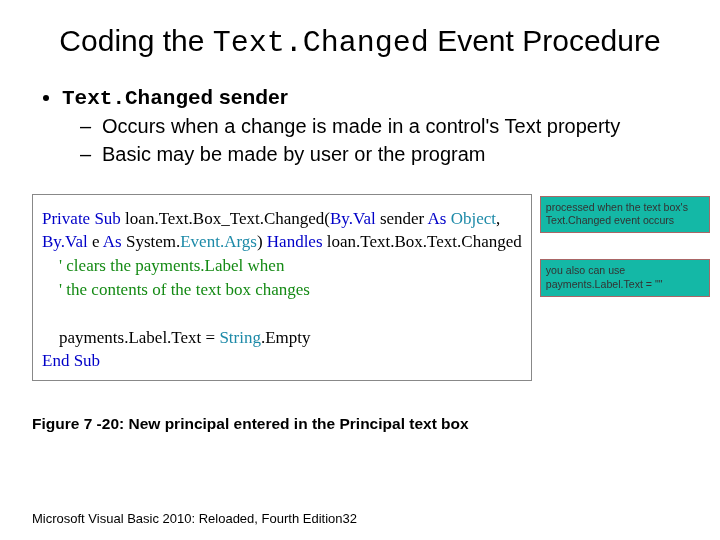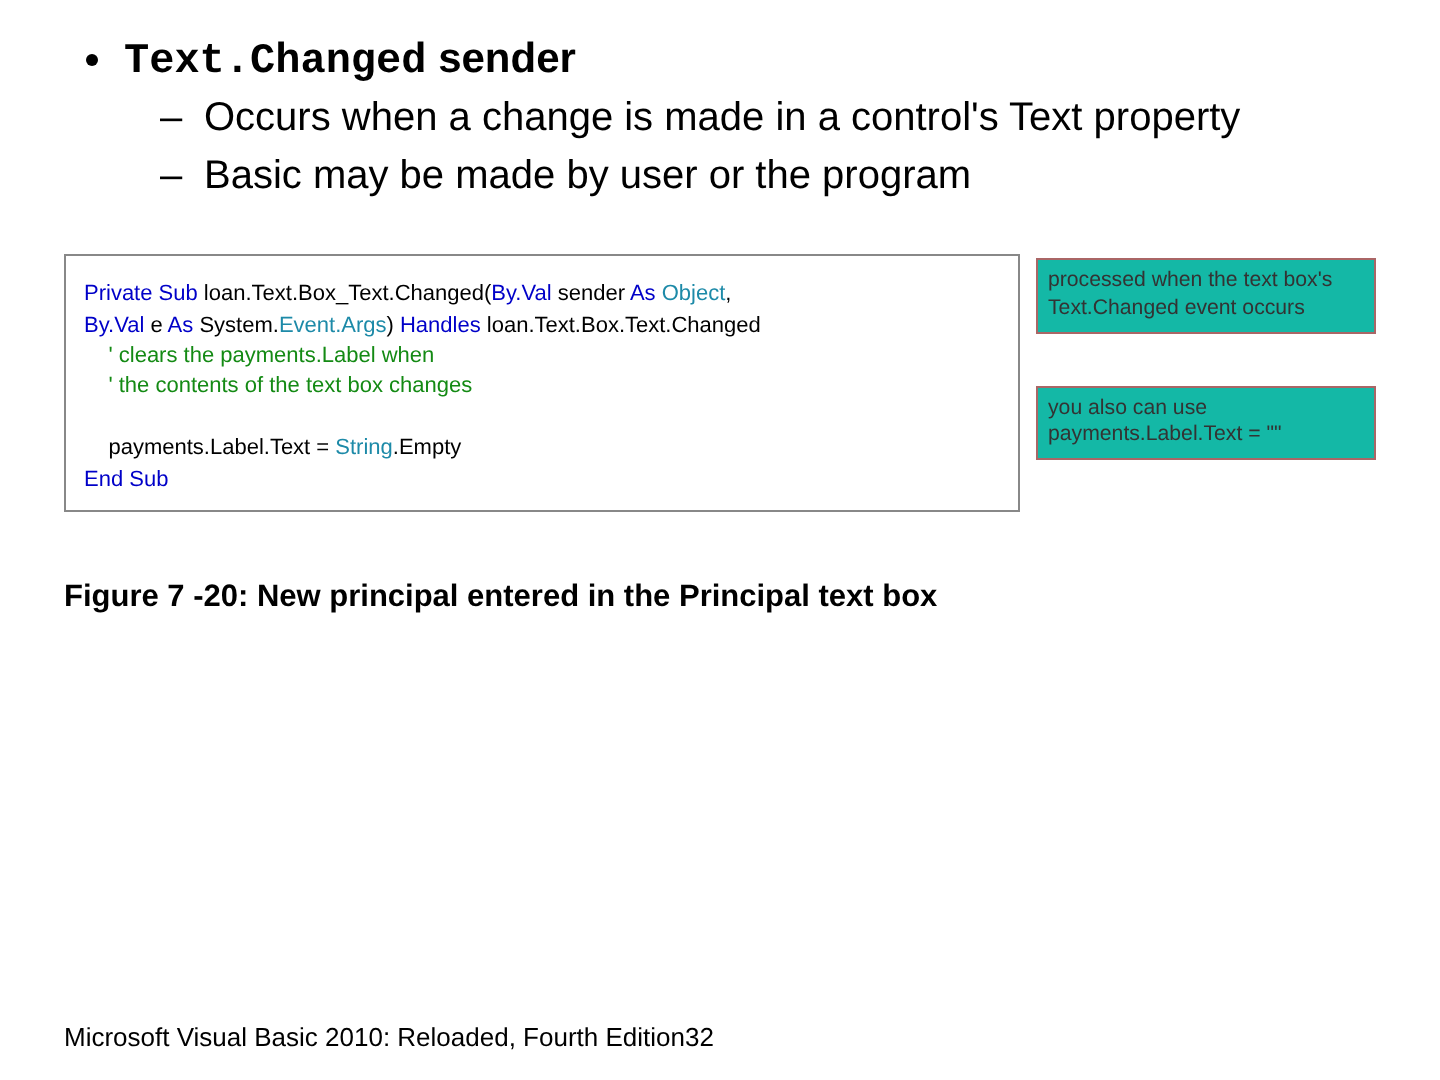--- a/index.html
+++ b/index.html
@@ -7,34 +7,37 @@
   .title{font-size:30px;text-align:center;line-height:1.25;margin:4px 0 22px 0;font-weight:400}
   .title .mono{font-family:"Courier New",monospace}
   ul.lvl1{list-style:disc;margin:0 0 0 8px;padding-left:22px}
   ul.lvl1>li{font-size:21px;margin-bottom:2px}
   ul.lvl1>li>.mono{font-family:"Courier New",monospace;font-weight:700}
   ul.lvl1>li>.bold{font-weight:700}
   ul.lvl2{list-style:none;margin:4px 0 0 18px;padding:0}
   ul.lvl2>li{font-size:20px;line-height:1.28;margin-bottom:3px;position:relative;padding-left:22px}
   ul.lvl2>li:before{content:"–";position:absolute;left:0;top:0}
   .codefig{margin-top:26px;display:flex;gap:8px;align-items:flex-start}
-  .codebox{flex:1;border:1px solid #888;padding:12px 9px 7px 9px;font-family:Liberation Sans, sans-serif;font-size:11px;line-height:1.4;white-space:pre;color:#000}
+  .codebox{flex:1;border:1px solid #888;padding:12px 9px 7px 9px;font-family:Liberation Serif, serif;font-size:17px;line-height:1.4;white-space:pre;color:#000}
   .kw{color:#0000c8}
   .ty{color:#1d8aa8}
   .cm{color:#148a14}
   .notes{display:flex;flex-direction:column;gap:26px;margin-top:2px}
   .notebox{width:158px;border:1px solid #a66;background:#14b8a6;font-size:10.6px;line-height:1.3;padding:4px 5px;font-family:Arial,Helvetica,sans-serif;color:#333}
   .caption{font-weight:700;font-size:15.5px;margin-top:34px}
   .footer{position:absolute;left:32px;right:32px;bottom:14px;display:flex;justify-content:flex-start;font-size:13px}
 </style>
 </head>
 <body>
 
 <div class="slide">
 
+  <div class="title">
+    <span>Coding the </span><span class="mono">Text.Changed</span><span> Event Procedure</span>
+  </div>
 
   <ul class="lvl1">
     <li>
       <span class="mono">Text.Changed</span><span class="bold"> sender</span>
       <ul class="lvl2">
         <li>Occurs when a change is made in a control's Text property</li>
         <li>Basic may be made by user or the program</li>
       </ul>
     </li>
   </ul>

